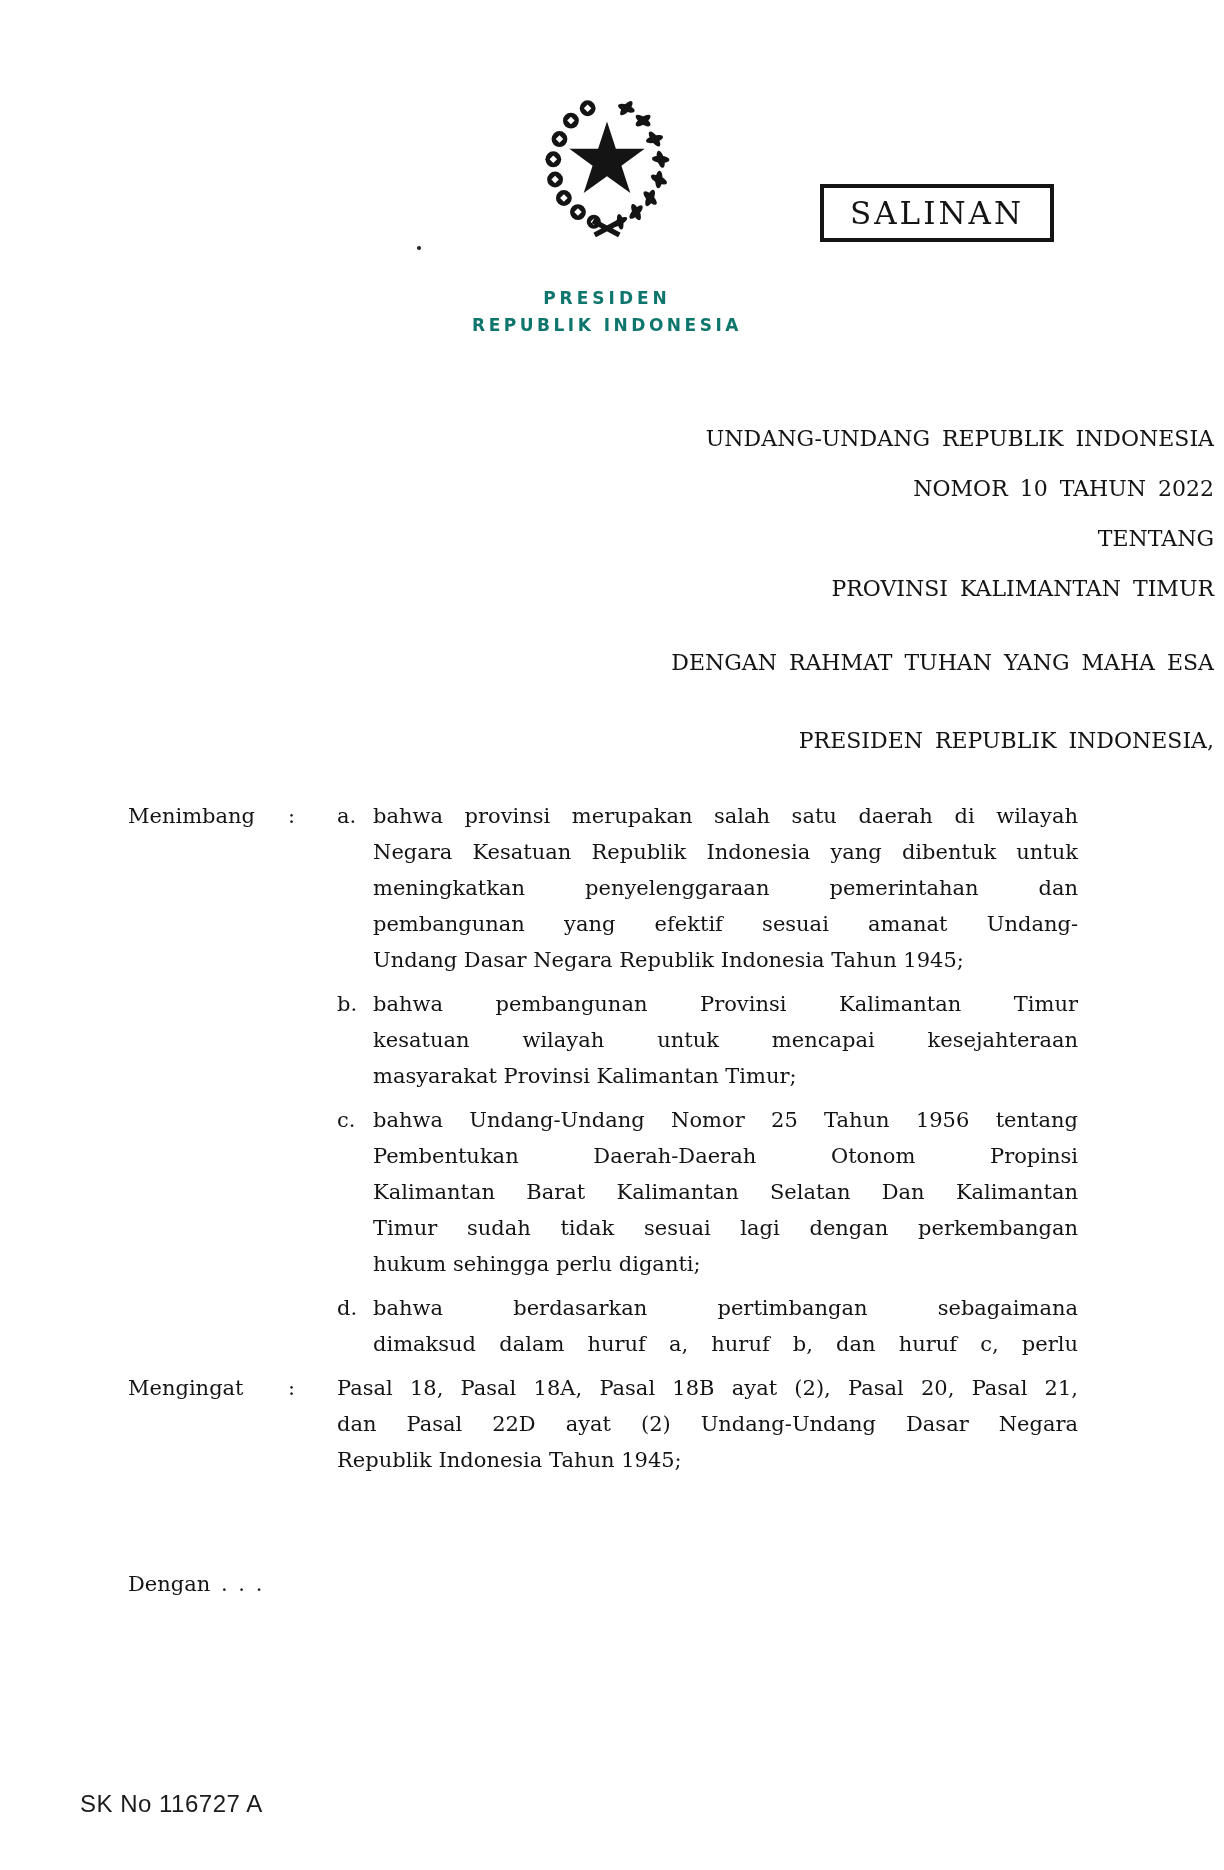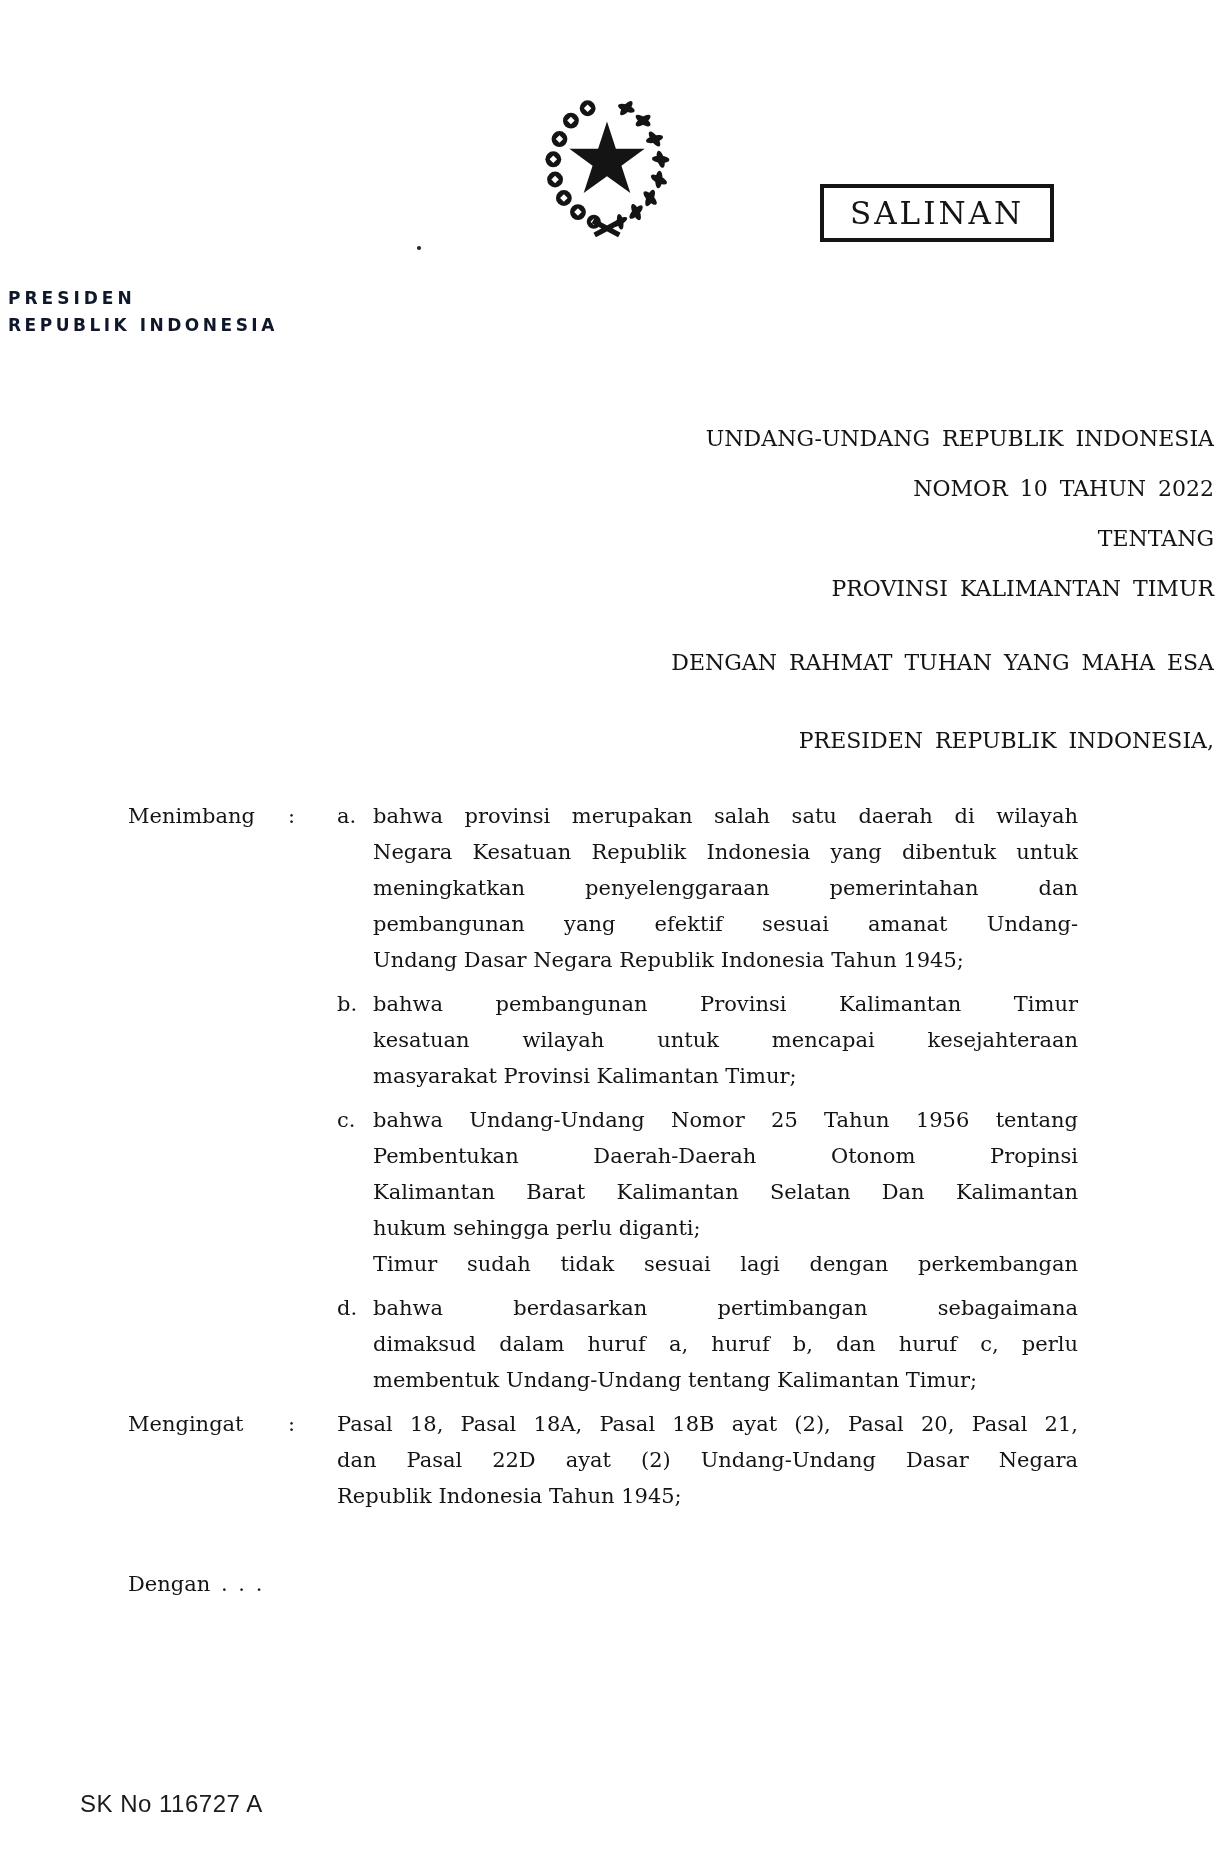--- a/index.html
+++ b/index.html
@@ -10,22 +10,22 @@
     background:#ffffff;
     color:#141414;
     font-family:"DejaVu Serif", serif;
     overflow:hidden;
   }
   
   .emblem{position:absolute;left:519px;top:90px;width:176px;height:172px;}
   .stray-dot{position:absolute;left:417px;top:246px;width:4px;height:4px;border-radius:50%;background:#222;}
   
   .letterhead{
-    position:absolute;left:0;top:288px;width:1214px;
-    font-family:"DejaVu Sans", sans-serif;font-weight:bold;color:#0f172a;margin-left:8px;
+    position:absolute;left:0;top:288px;width:1214px;text-align:center;
+    font-family:"DejaVu Sans", sans-serif;font-weight:bold;color:#0f766e;
   }
   .letterhead .lh1{font-size:17px;letter-spacing:4px;}
   .letterhead .lh2{font-size:17px;letter-spacing:3.5px;margin-top:7px;}
   
   .salinan{
     position:absolute;left:820px;top:184px;
     border:4px solid #141414;
     padding:7px 26px;
     font-family:"DejaVu Serif", serif;
     font-weight:normal;font-size:31px;letter-spacing:3px;
@@ -175,30 +175,29 @@
         <div class="ln just">kesatuan wilayah untuk mencapai kesejahteraan</div>
         <div class="ln last">masyarakat Provinsi Kalimantan Timur;</div>
       </div>
       <div class="c-label"></div>
       <div class="c-colon"></div>
       <div class="c-letter">c.</div>
       <div class="c-text">
         <div class="ln just">bahwa Undang-Undang Nomor 25 Tahun 1956 tentang</div>
         <div class="ln just">Pembentukan Daerah-Daerah Otonom Propinsi</div>
         <div class="ln just">Kalimantan Barat Kalimantan Selatan Dan Kalimantan</div>
+        <div class="ln just">Timur sudah tidak sesuai lagi dengan perkembangan</div>
         <div class="ln last">hukum sehingga perlu diganti;</div>
-        <div class="ln just">Timur sudah tidak sesuai lagi dengan perkembangan</div>
       </div>
       <div class="c-label"></div>
       <div class="c-colon"></div>
       <div class="c-letter">d.</div>
       <div class="c-text">
         <div class="ln just">bahwa berdasarkan pertimbangan sebagaimana</div>
         <div class="ln just">dimaksud dalam huruf a, huruf b, dan huruf c, perlu</div>
-        <div class="ln last">membentuk Undang-Undang tentang Kalimantan Timur;</div>
       </div>
       <div class="c-label">Mengingat</div>
       <div class="c-colon">:</div>
       <div class="c-text-wide">
         <div class="ln just">Pasal 18, Pasal 18A, Pasal 18B ayat (2), Pasal 20, Pasal 21,</div>
         <div class="ln just">dan Pasal 22D ayat (2) Undang-Undang Dasar Negara</div>
         <div class="ln last">Republik Indonesia Tahun 1945;</div>
       </div>
     </div>
 

